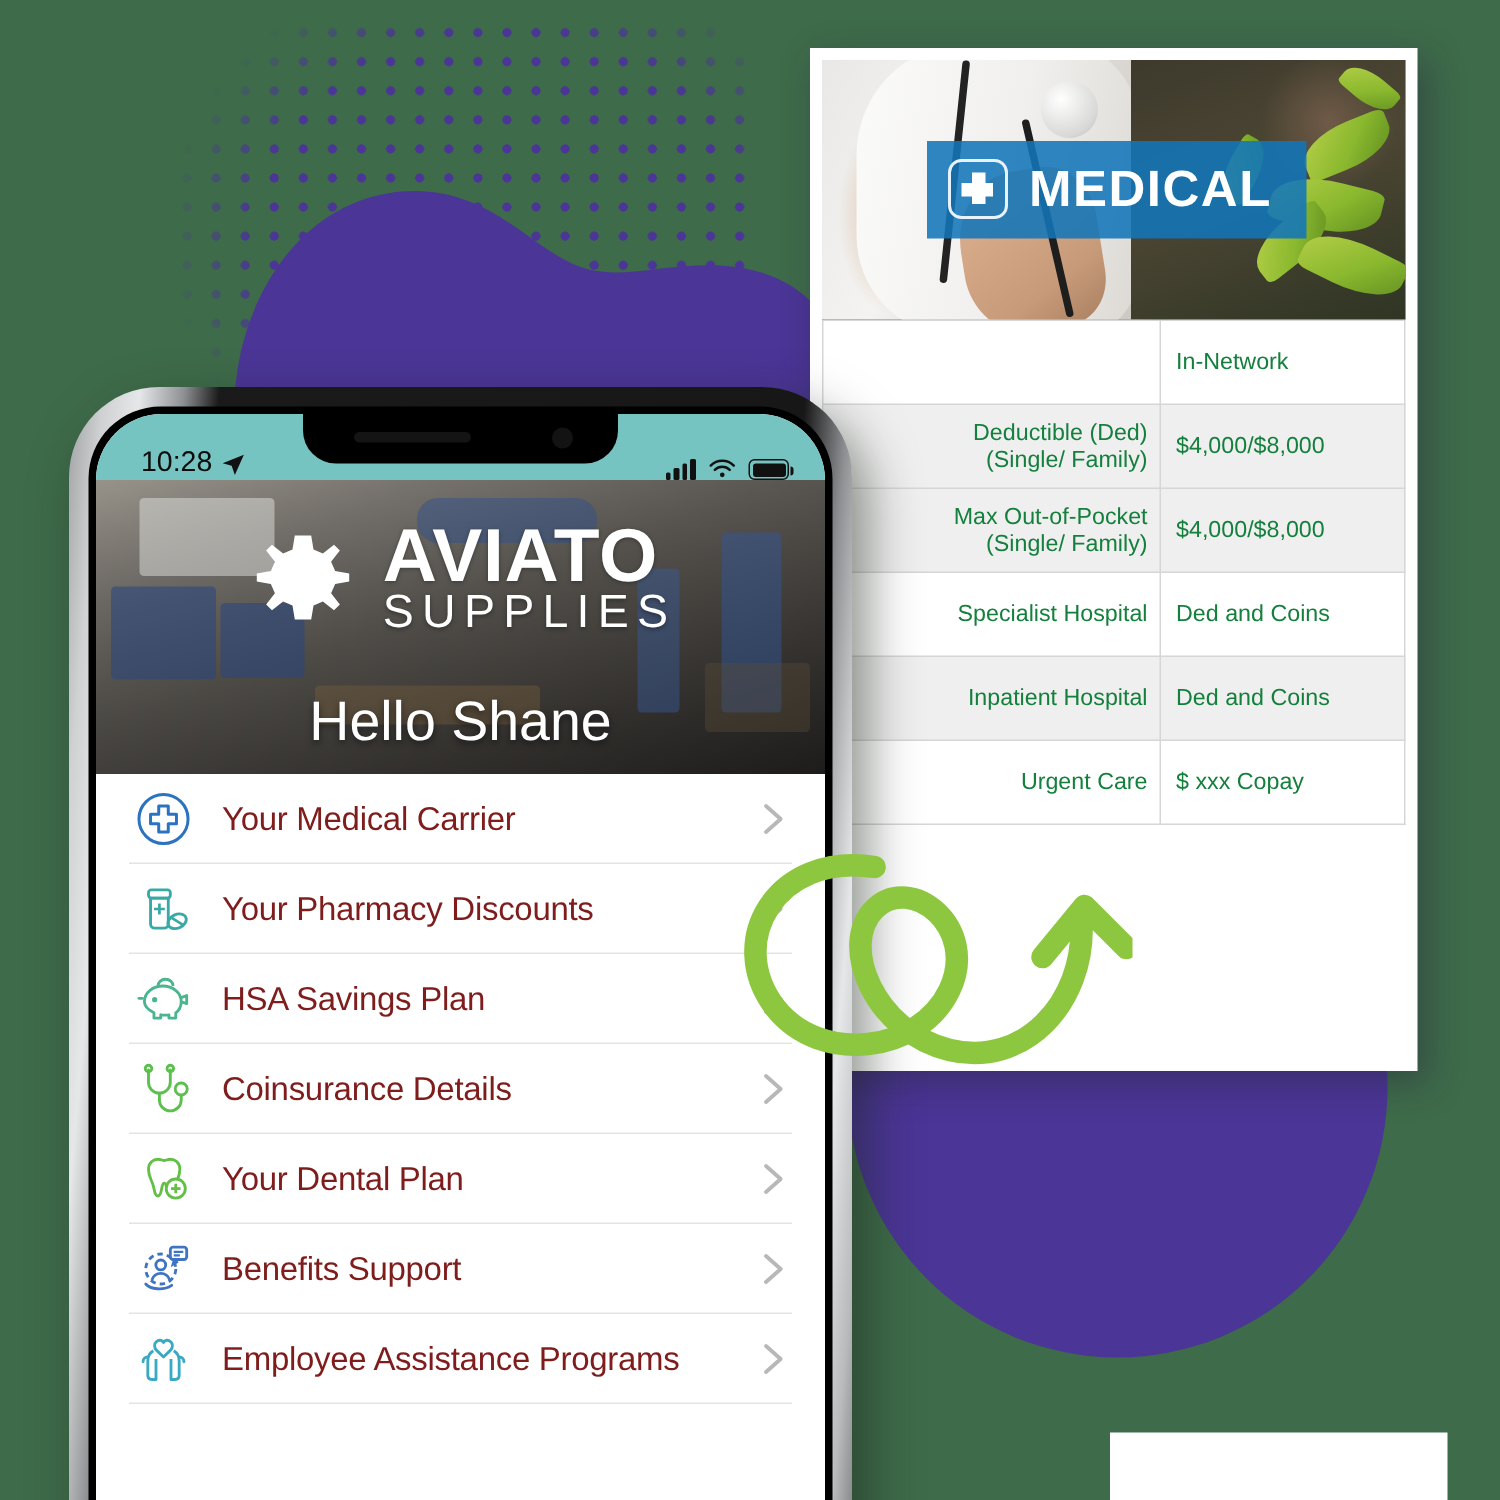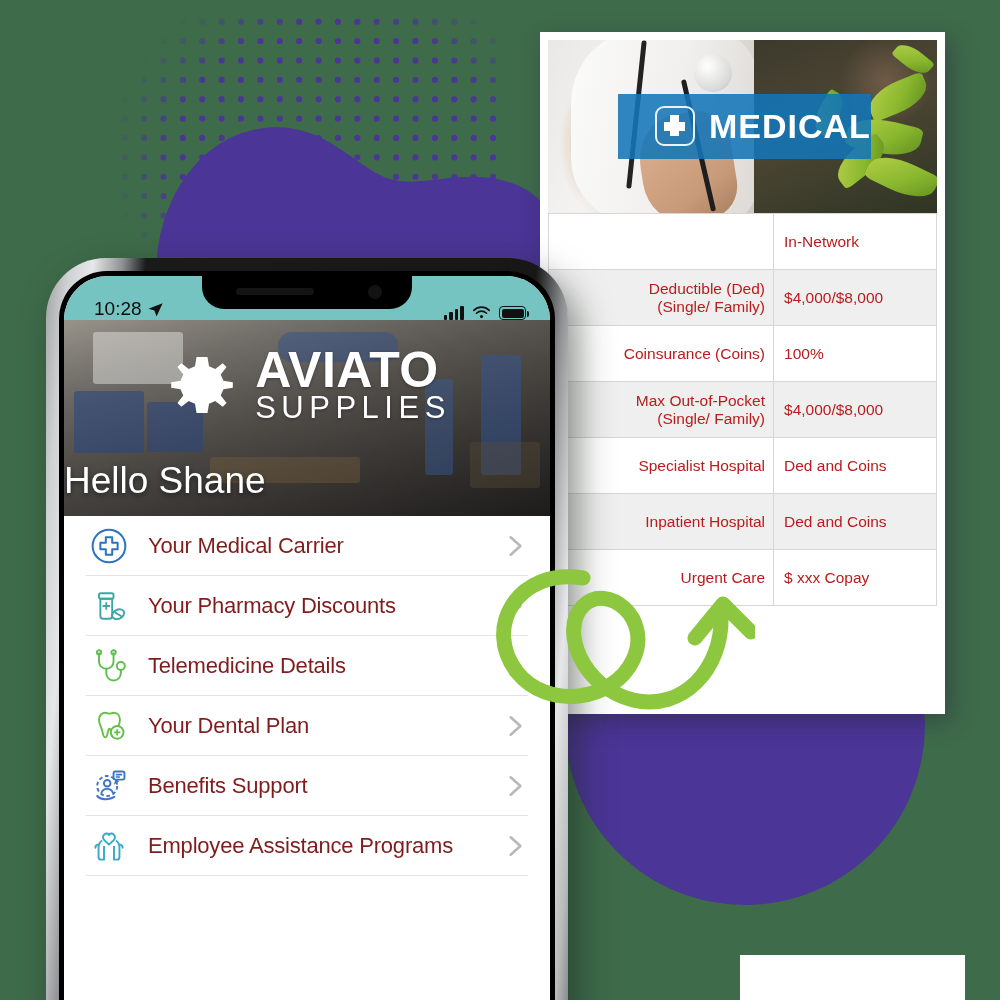--- a/index.html
+++ b/index.html
@@ -118,21 +118,20 @@
   .doc-photo .l6 { right: 1%;  top: 5%;  width: 40px; height: 20px; transform: rotate(40deg); }
 
   .medical-banner {
     position: absolute;
     left: 18%; top: 31%;
     width: 65%; height: 38%;
     background: rgba(18,117,184,0.88);
     display: flex; align-items: center;
     padding-left: 14px;
     gap: 14px;
-    justify-content: flex-end;
   }
   .med-cross-box {
     width: 40px; height: 40px;
     border: 2.4px solid #e8f2fa;
     border-radius: 9px;
     position: relative; flex: none;
   }
   .med-cross-box::before, .med-cross-box::after {
     content:""; position: absolute; background: #ffffff;
   }
@@ -146,21 +145,21 @@
   }
 
   table.plan {
     width: 100%;
     border-collapse: collapse;
     table-layout: fixed;
   }
   table.plan td {
     border: 1px solid #d6d6d6;
     font-size: 15.5px;
-    color: #b91c1c;
+    color: #15803d;
     vertical-align: middle;
     height: 56px;
   }
   table.plan td.lbl {
     text-align: right;
     font-weight: 400;
     padding: 4px 8px 4px 6px;
     width: 58%;
     line-height: 1.14;
   }
@@ -273,20 +272,21 @@
     color: #fff; font-size: 50px; font-weight: 700; letter-spacing: 0.5px;
     text-shadow: 0 1px 3px rgba(0,0,0,0.35);
   }
   .brand-sub {
     color: #fff; font-size: 31px; font-weight: 400; letter-spacing: 5.5px;
     text-align: left;
     text-shadow: 0 1px 3px rgba(0,0,0,0.35);
   }
   .greeting {
     position: absolute; left: 0; right: 0; bottom: 14px;
+    text-align: center;
     color: #ffffff;
     font-size: 37px;
     font-weight: 400;
     text-shadow: 0 2px 5px rgba(0,0,0,0.5);
     margin-top: 16px;
   }
 
   .menu { background: #fff; padding: 0 22px; }
   .menu-row {
     display: flex; align-items: center;
@@ -358,24 +358,20 @@
           <tr class="head">
             <td class="lbl"></td>
             <td class="val">In-Network</td>
           </tr>
           <tr class="shade">
             <td class="lbl">
               <div>Deductible (Ded)</div>
               <div>(Single/ Family)</div>
             </td>
             <td class="val">$4,000/$8,000</td>
-          </tr>
-          <tr class="plain">
-            <td class="lbl">Coinsurance (Coins)</td>
-            <td class="val">100%</td>
           </tr>
           <tr class="shade">
             <td class="lbl">
               <div>Max Out-of-Pocket</div>
               <div>(Single/ Family)</div>
             </td>
             <td class="val">$4,000/$8,000</td>
           </tr>
           <tr class="plain">
             <td class="lbl">Specialist Hospital</td>
@@ -482,28 +478,43 @@
                 </svg>
               </span>
               <span class="menu-label">Your Pharmacy Discounts</span>
               <span class="chev"><svg viewBox="0 0 24 24" width="26" height="26">
                   <path d="M8 4l9 8-9 8" fill="none" stroke="#b8b8b8" stroke-width="2.4" stroke-linecap="round" stroke-linejoin="round"></path>
                 </svg></span>
             </div>
             <div class="menu-row">
               <span class="menu-icon">
                 <svg viewBox="0 0 44 44" width="40" height="40">
+                  <path d="M8 24c0-7 6.5-11.5 13.5-11.5S35 17 35 24c0 3.5-1.6 6.3-4 8.2V36h-5v-2.4a18 18 0 0 1-6 0V36h-5v-3.9C11.8 30.5 8 28 8 24z" fill="none" stroke="#4bb58f" stroke-width="2.1" stroke-linejoin="round"></path>
+                  <circle cx="15.5" cy="22.5" r="1.9" fill="#4bb58f"></circle>
+                  <path d="M35 21l4-1.6v6L35 24" fill="none" stroke="#4bb58f" stroke-width="2.1" stroke-linejoin="round"></path>
+                  <path d="M18 12.5c0-3 2.5-5 5.5-5s5.5 2 5.5 5" fill="none" stroke="#4bb58f" stroke-width="2.1"></path>
+                  <path d="M6.5 21.5H4" stroke="#4bb58f" stroke-width="2.1" stroke-linecap="round"></path>
+                </svg>
+              </span>
+              <span class="menu-label">HSA Savings Plan</span>
+              <span class="chev"><svg viewBox="0 0 24 24" width="26" height="26">
+                  <path d="M8 4l9 8-9 8" fill="none" stroke="#b8b8b8" stroke-width="2.4" stroke-linecap="round" stroke-linejoin="round"></path>
+                </svg></span>
+            </div>
+            <div class="menu-row">
+              <span class="menu-icon">
+                <svg viewBox="0 0 44 44" width="40" height="40">
                   <path d="M11 8v9a8 8 0 0 0 16 0V8" fill="none" stroke="#5cbf4e" stroke-width="2.1" stroke-linecap="round"></path>
                   <path d="M19 25v5a8 8 0 0 0 16 0v-3" fill="none" stroke="#5cbf4e" stroke-width="2.1" stroke-linecap="round"></path>
                   <circle cx="35" cy="22" r="4.4" fill="none" stroke="#5cbf4e" stroke-width="2.1"></circle>
                   <circle cx="11" cy="7" r="2.4" fill="none" stroke="#5cbf4e" stroke-width="2.1"></circle>
                   <circle cx="27" cy="7" r="2.4" fill="none" stroke="#5cbf4e" stroke-width="2.1"></circle>
                 </svg>
               </span>
-              <span class="menu-label">Telemedicine Details</span>
+              <span class="menu-label">Coinsurance Details</span>
               <span class="chev"><svg viewBox="0 0 24 24" width="26" height="26">
                   <path d="M8 4l9 8-9 8" fill="none" stroke="#b8b8b8" stroke-width="2.4" stroke-linecap="round" stroke-linejoin="round"></path>
                 </svg></span>
             </div>
             <div class="menu-row">
               <span class="menu-icon">
                 <svg viewBox="0 0 44 44" width="40" height="40">
                   <path d="M11 15c0-5 3.5-7.5 7-7.5 2 0 3.2 1 4.5 1s2.5-1 4.5-1c3.5 0 7 2.5 7 7.5 0 6-3 8-4 14-0.6 3.6-1.4 5.5-3 5.5s-2.2-2.4-2.8-6c-0.4-2.3-0.9-3.5-1.7-3.5s-1.3 1.2-1.7 3.5c-0.6 3.6-1.2 6-2.8 6s-2.4-1.9-3-5.5c-1-6-4-8-4-14z" fill="none" stroke="#63bf45" stroke-width="2.1" stroke-linejoin="round"></path>
                   <circle cx="31" cy="29" r="7" fill="#fff" stroke="#63bf45" stroke-width="2.1"></circle>
                   <path d="M31 25.5v7M27.5 29h7" stroke="#63bf45" stroke-width="2"></path>

